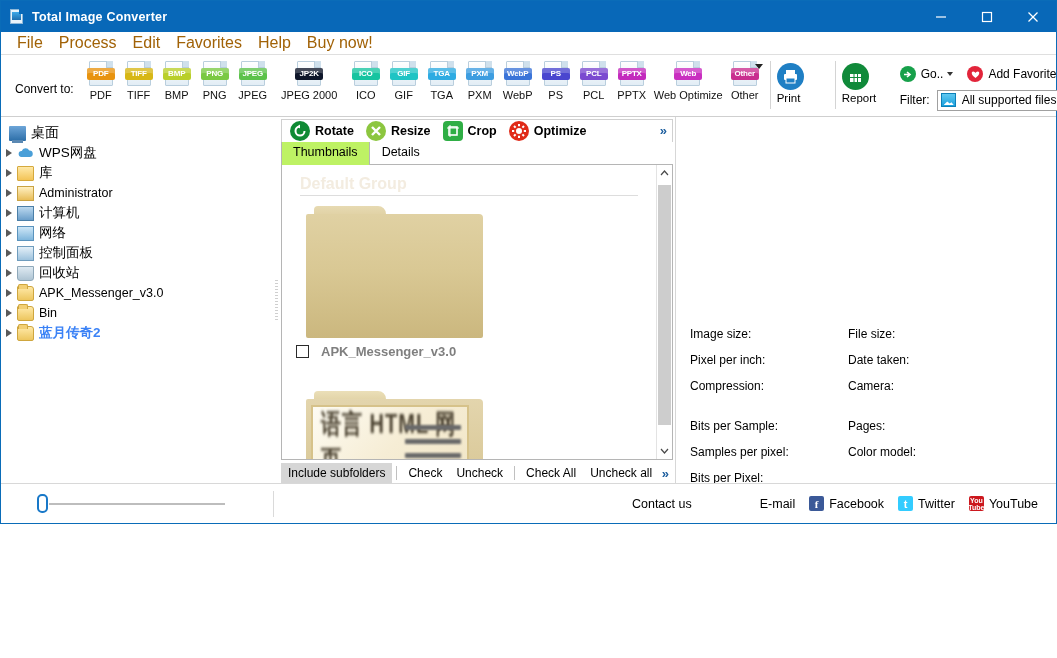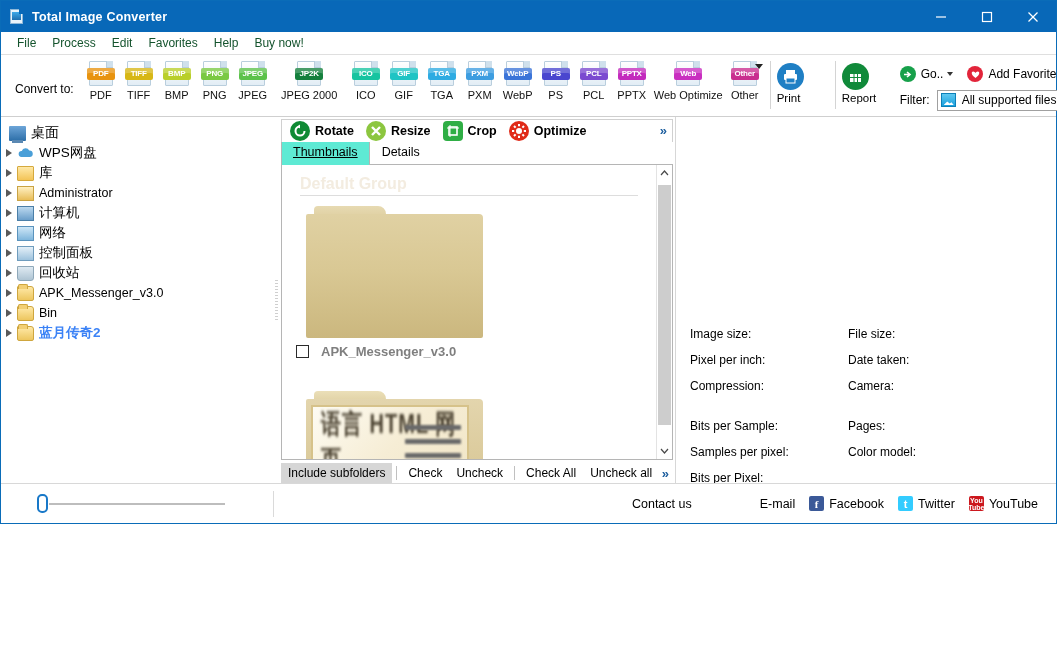--- a/index.html
+++ b/index.html
@@ -70,22 +70,22 @@
     height: 23px;
     background: #fff;
     display: flex;
     align-items: center;
     flex: none;
     border-bottom: 1px solid #dfdfdf;
     padding-left: 8px;
   }
   .menubar .mi {
     padding: 3px 8px;
-    font-size: 12px;
-    color: #14532d;
+    font-size: 16px;
+    color: #a16207;
     line-height: 14px;
     white-space: nowrap;
   }
 
   
   .toolbar {
     height: 62px;
     background: #fff;
     border-bottom: 1px solid #cfcfcf;
     display: flex;
@@ -319,24 +319,23 @@
   }
   .tab {
     padding: 3px 11px 4px 11px;
     font-size: 12.5px;
     border: 1px solid transparent;
     border-bottom: none;
     line-height: 15px;
   }
   .tab.active {
     border-color: #b5b5b5;
-    background: #5eead4;
+    background: #bef264;
     margin-bottom: -1px;
     padding-bottom: 5px;
-    text-decoration: underline;
   }
   .thumbs-wrap {
     flex: 1 1 auto;
     margin: 0 2px;
     border: 1px solid #b5b5b5;
     border-top: none;
     background: #fff;
     display: flex;
     min-height: 0;
     position: relative;
@@ -587,21 +586,21 @@
             <div class="sheet"></div>
             <div class="fold"></div>
             <div class="tag" style="background: rgb(92, 194, 74);">JPEG</div>
           </div>
           <div class="flabel">JPEG</div>
         </div>
         <div class="fmt wide">
           <div class="ficon">
             <div class="sheet"></div>
             <div class="fold"></div>
-            <div class="tag" style="background: #15803d;">JP2K</div>
+            <div class="tag" style="background: #0f172a;">JP2K</div>
           </div>
           <div class="flabel">JPEG 2000</div>
         </div>
         <div class="fmt">
           <div class="ficon">
             <div class="sheet"></div>
             <div class="fold"></div>
             <div class="tag" style="background: rgb(23, 196, 160);">ICO</div>
           </div>
           <div class="flabel">ICO</div>

